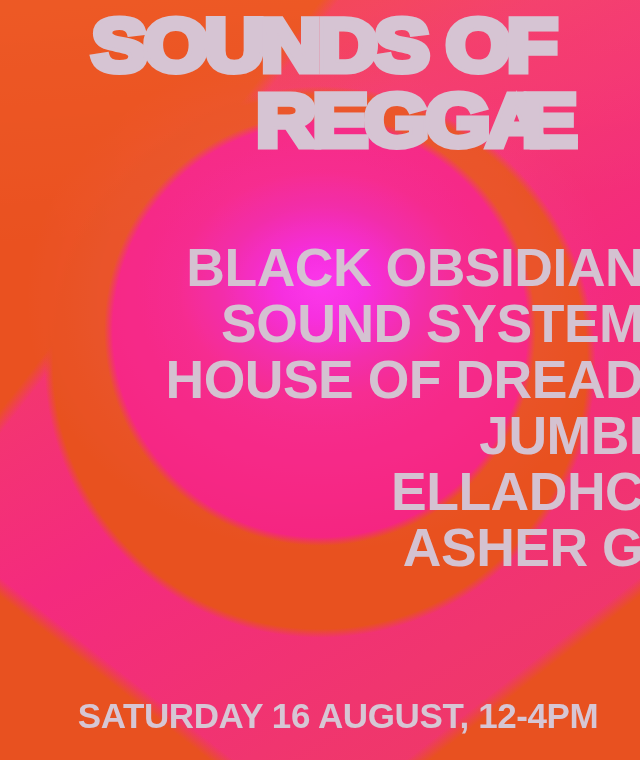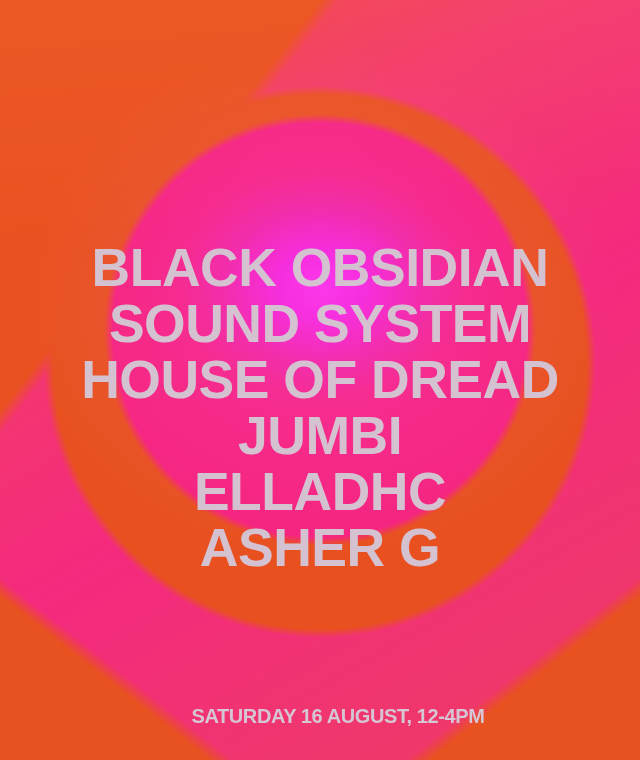--- a/index.html
+++ b/index.html
@@ -142,21 +142,21 @@
   }
   
   .lig-ae { letter-spacing: -22px; display: inline-block; }
 
   
   #lineup {
     position: absolute;
     top: 240px;
     left: 0;
     right: 0;
-    text-align: center;
+    text-align: right;
     color: #d4c2d1;
     user-select: none;
   }
   .lineup-row {
     font-family: "Liberation Sans", sans-serif;
     font-weight: 700;
     font-size: 53px;
     line-height: 56px;
     letter-spacing: -0.5px;
     color: #d4c2d1;
@@ -170,21 +170,21 @@
     bottom: 28px;
     left: 0;
     right: 0;
     text-align: center;
     color: #d6c6d4;
     user-select: none;
   }
   .footer-row {
     font-family: "Liberation Sans", sans-serif;
     font-weight: 700;
-    font-size: 20px;
+    font-size: 35px;
     line-height: 32px;
     letter-spacing: -0.4px;
     color: #d6c6d4;
     white-space: nowrap;
     padding-left: 36px;
   }
 </style>
 </head>
 <body>
 
@@ -195,20 +195,24 @@
   <div class="bg-layer" id="bg-wedge-tr"></div>
   <div class="bg-layer" id="bg-disc-orange"></div>
   <div class="bg-layer" id="bg-disc-pink"></div>
   <div class="bg-layer" id="bg-core"></div>
   <div class="bg-layer" id="bg-wedge-bl"></div>
   <div class="bg-layer" id="bg-wedge-br"></div>
   <div class="bg-layer" id="bg-haze"></div>
 
   <div id="content">
 
+    <div id="title-block">
+      <span class="title-line" id="title-line-1">SOUNDS OF</span>
+      <span class="title-line" id="title-line-2"><span>REGG</span><span class="lig-ae">AE</span></span>
+    </div>
 
     <div id="lineup">
       <div class="lineup-row">BLACK OBSIDIAN</div>
       <div class="lineup-row">SOUND SYSTEM</div>
       <div class="lineup-row">HOUSE OF DREAD</div>
       <div class="lineup-row">JUMBI</div>
       <div class="lineup-row">ELLADHC</div>
       <div class="lineup-row">ASHER G</div>
     </div>
 

